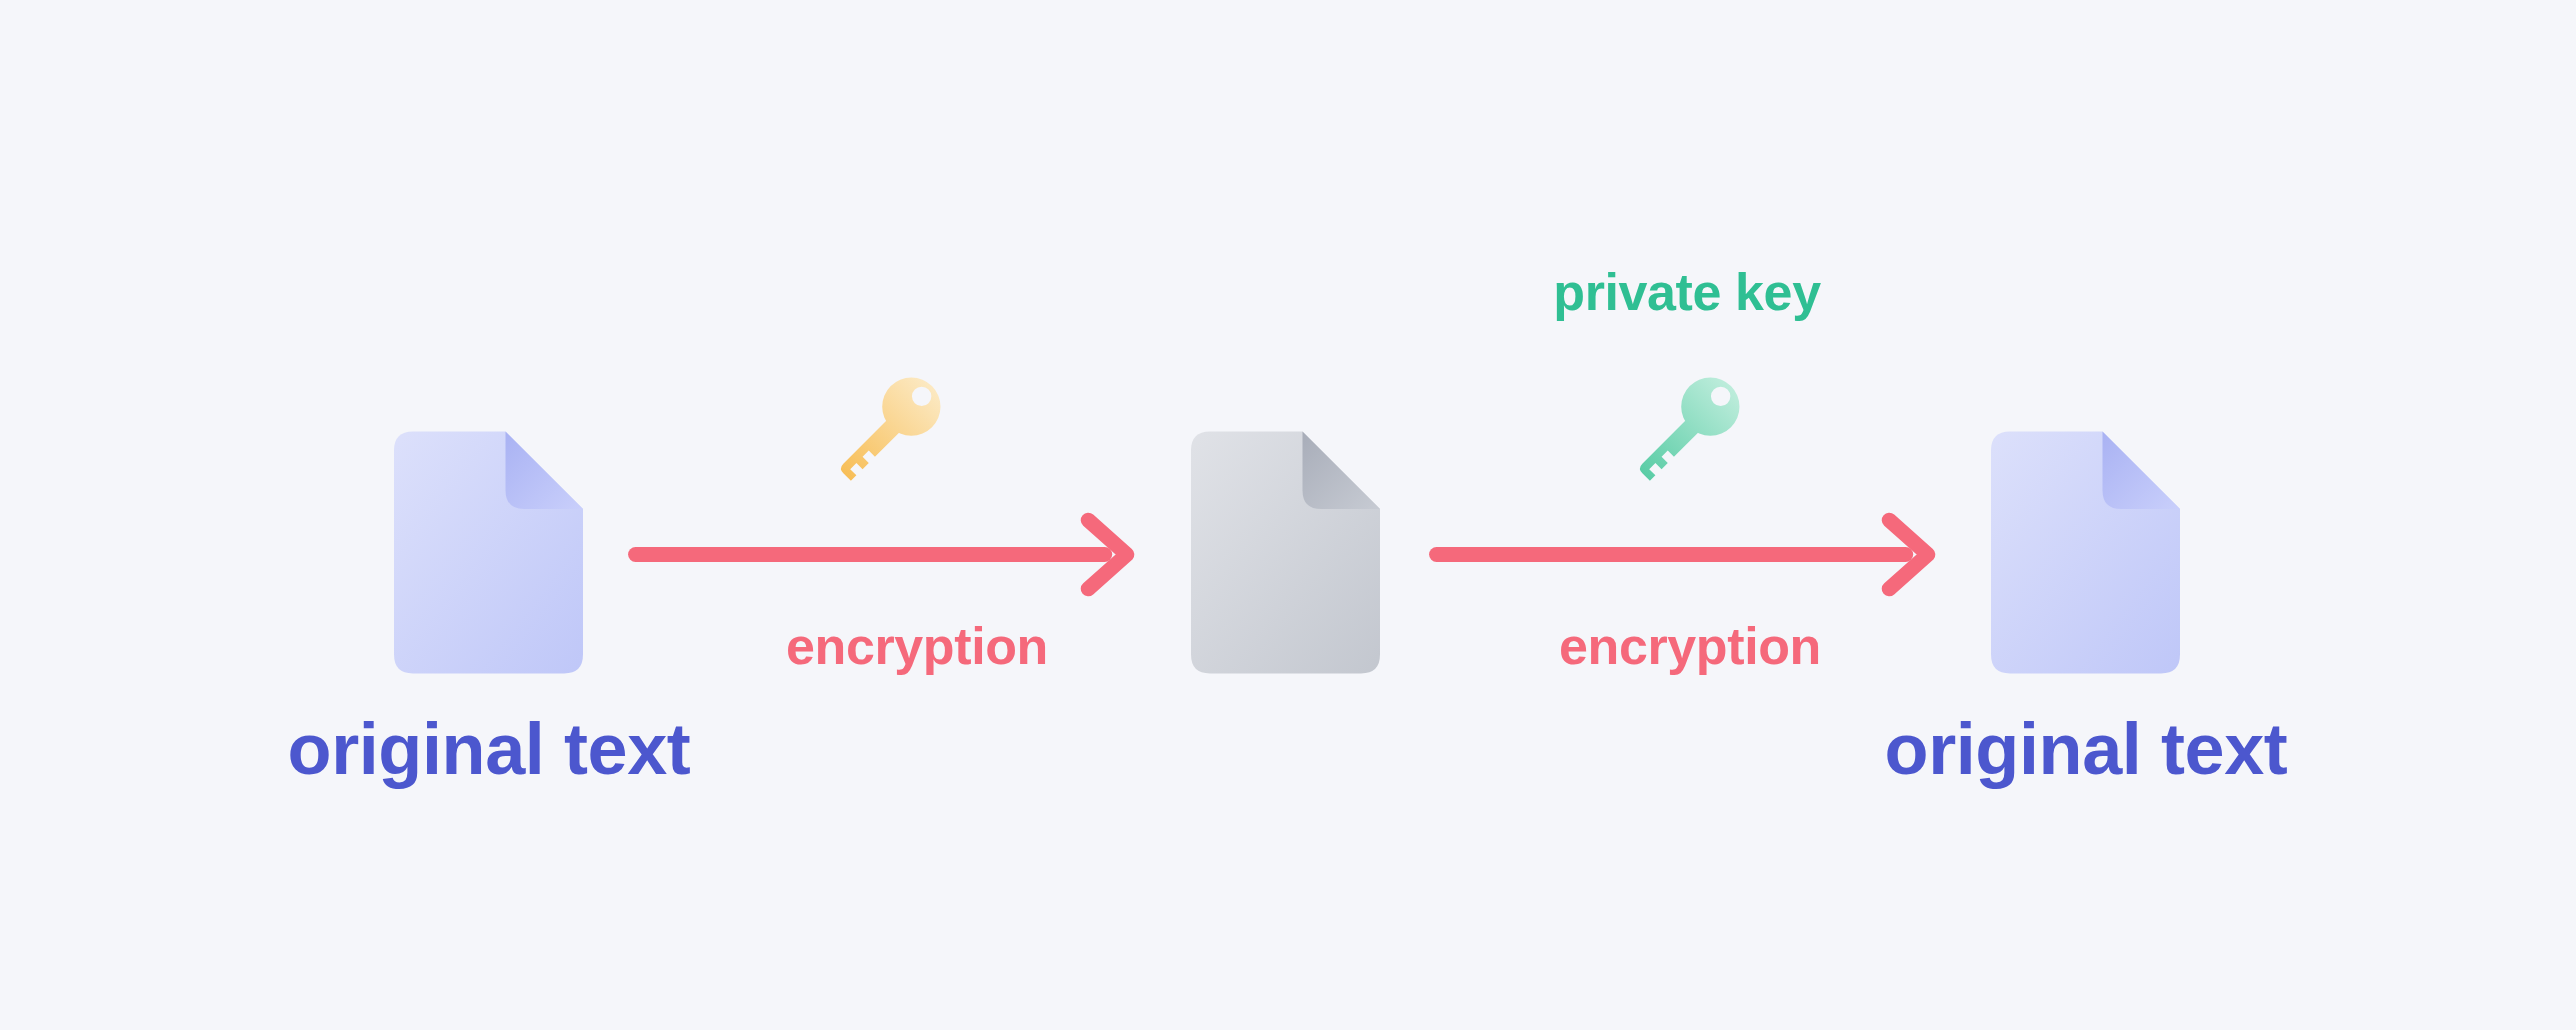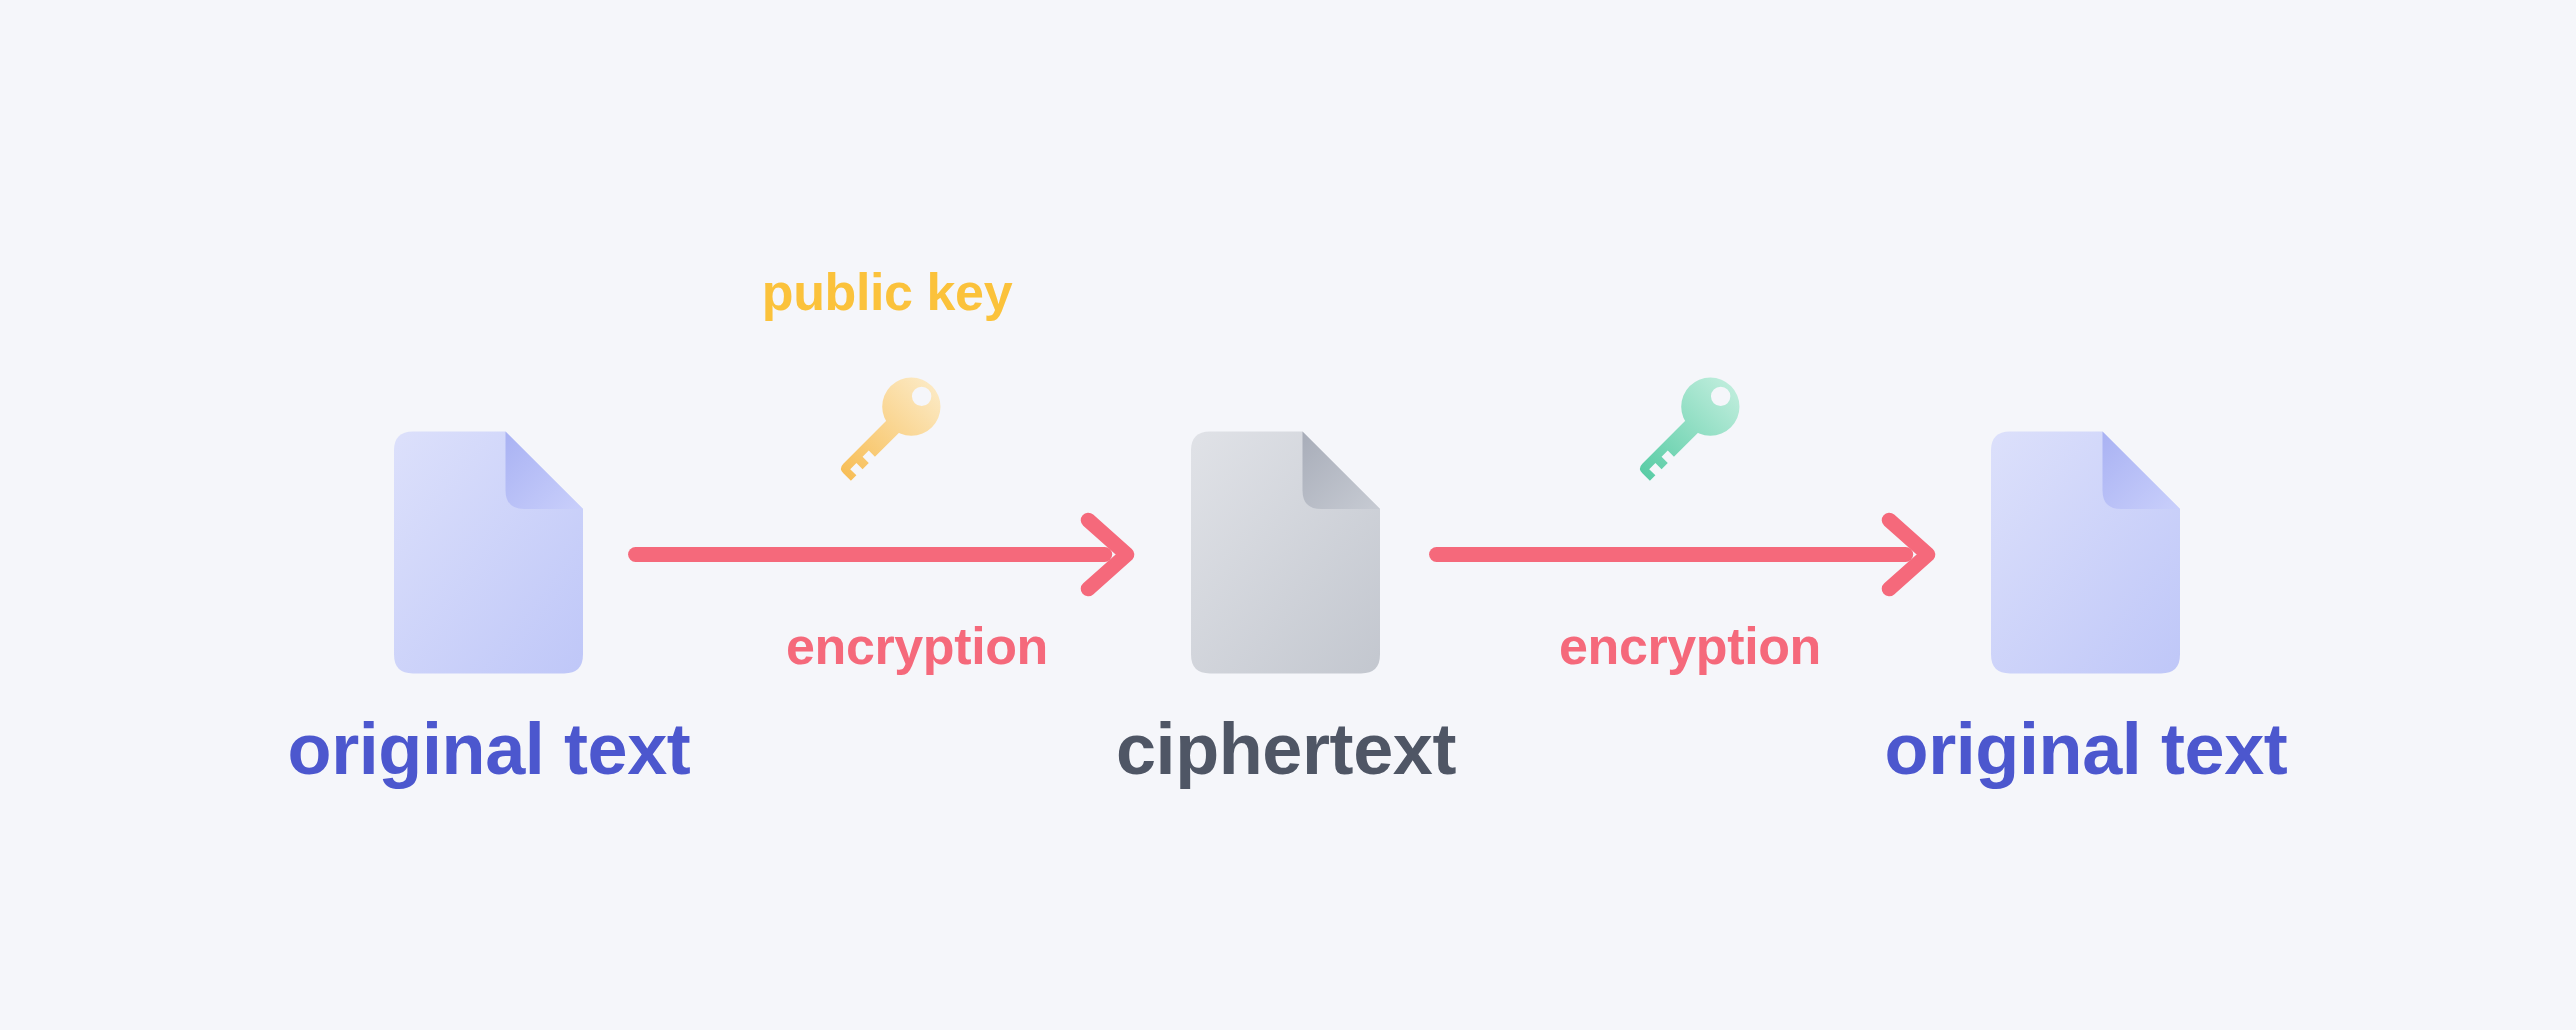--- a/index.html
+++ b/index.html
@@ -78,40 +78,39 @@
 </svg>
 
 <div class="stage">
 
   <svg class="abs" style="left:394px;top:431px;" width="189" height="243" viewBox="0 0 100 128">
     <path fill="url(#gradDocPurple)" d="M10,0 H59 L100,41 V118 Q100,128 90,128 H10 Q0,128 0,118 V10 Q0,0 10,0 Z"></path>
     <path fill="url(#gradDocPurpleFold)" d="M59,0 L100,41 H69 Q59,41 59,31 Z"></path>
   </svg>
   <div class="abs label lbl-74 c-original" style="left:489px;top:713px;">original text</div>
 
-  <div class="abs label lbl-70 c-public" style="left:887px;top:266px;">public key</div>
   <svg class="abs" style="left:820px;top:362px;" width="136" height="136" viewBox="0 0 140 140">
     <g transform="rotate(45 70 70)">
       <circle cx="70" cy="36" r="30" fill="url(#gradKeyYellow)"></circle>
       <path fill="url(#gradKeyYellow)" d="M62,50 L62,127 Q62,134 69,134 L80,134 L80,126 L71,126 L71,117 L80,117 L80,108 L71,108 L71,99 L80,99 L80,50 Z"></path>
       <circle class="keyhole" cx="70" cy="21" r="10"></circle>
     </g>
   </svg>
   <svg class="abs" style="left:627px;top:508px;" width="522" height="93" viewBox="0 0 730 130">
     <path class="arrow-shaft" d="M12,65 H668"></path>
     <path class="arrow-head" d="M645,17 L699,65 L645,113"></path>
   </svg>
   <div class="abs label lbl-70 c-arrow" style="left:887px;top:620px;margin-left:30px;">encryption</div>
 
   <svg class="abs" style="left:1191px;top:431px;" width="189" height="243" viewBox="0 0 100 128">
     <path fill="url(#gradDocGray)" d="M10,0 H59 L100,41 V118 Q100,128 90,128 H10 Q0,128 0,118 V10 Q0,0 10,0 Z"></path>
     <path fill="url(#gradDocGrayFold)" d="M59,0 L100,41 H69 Q59,41 59,31 Z"></path>
   </svg>
-  <div class="abs label lbl-74 c-cipher" style="left:1286px;top:713px;">ciphertext</div>
 
+  <div class="abs label lbl-70 c-private" style="left:1687px;top:266px;">private key</div>
   <svg class="abs" style="left:1619px;top:362px;" width="136" height="136" viewBox="0 0 140 140">
     <g transform="rotate(45 70 70)">
       <circle cx="70" cy="36" r="30" fill="url(#gradKeyGreen)"></circle>
       <path fill="url(#gradKeyGreen)" d="M62,50 L62,127 Q62,134 69,134 L80,134 L80,126 L71,126 L71,117 L80,117 L80,108 L71,108 L71,99 L80,99 L80,50 Z"></path>
       <circle class="keyhole" cx="70" cy="21" r="10"></circle>
     </g>
   </svg>
   <svg class="abs" style="left:1428px;top:508px;" width="522" height="93" viewBox="0 0 730 130">
     <path class="arrow-shaft" d="M12,65 H668"></path>
     <path class="arrow-head" d="M645,17 L699,65 L645,113"></path>

